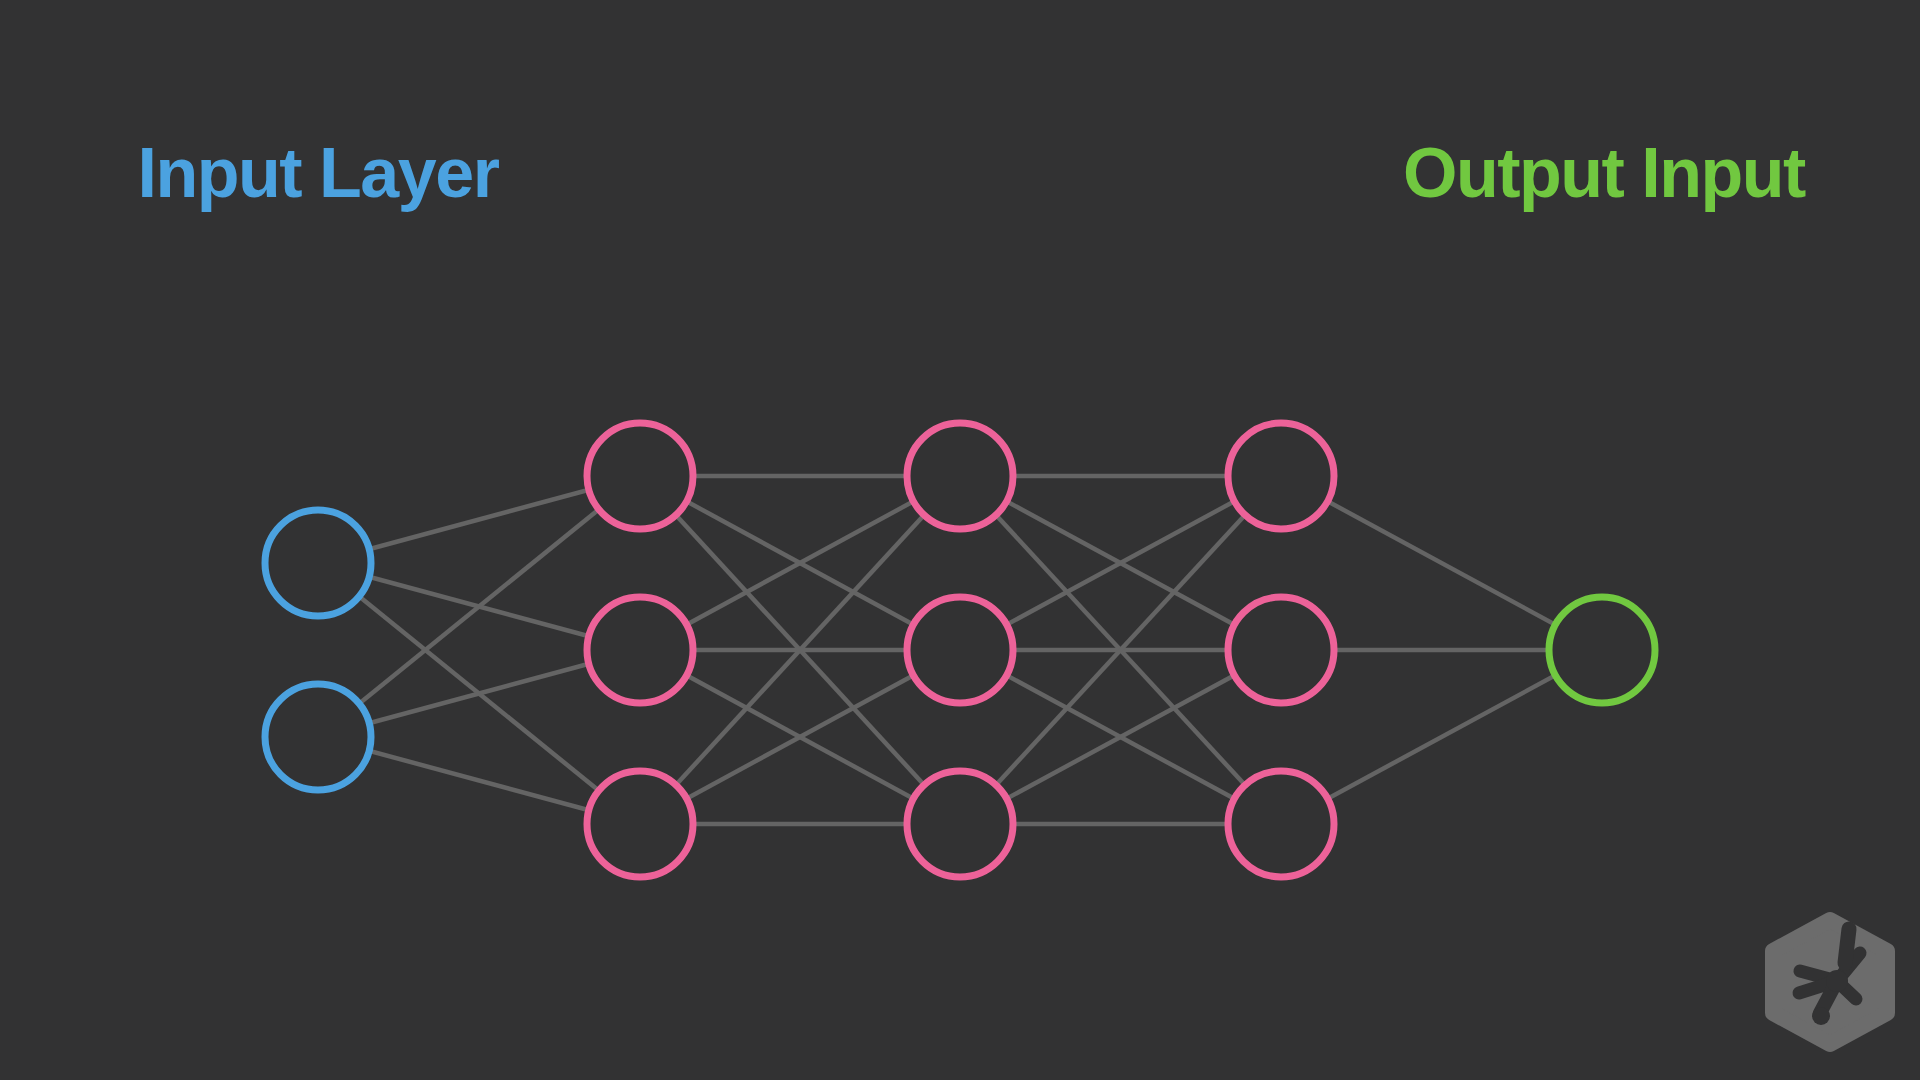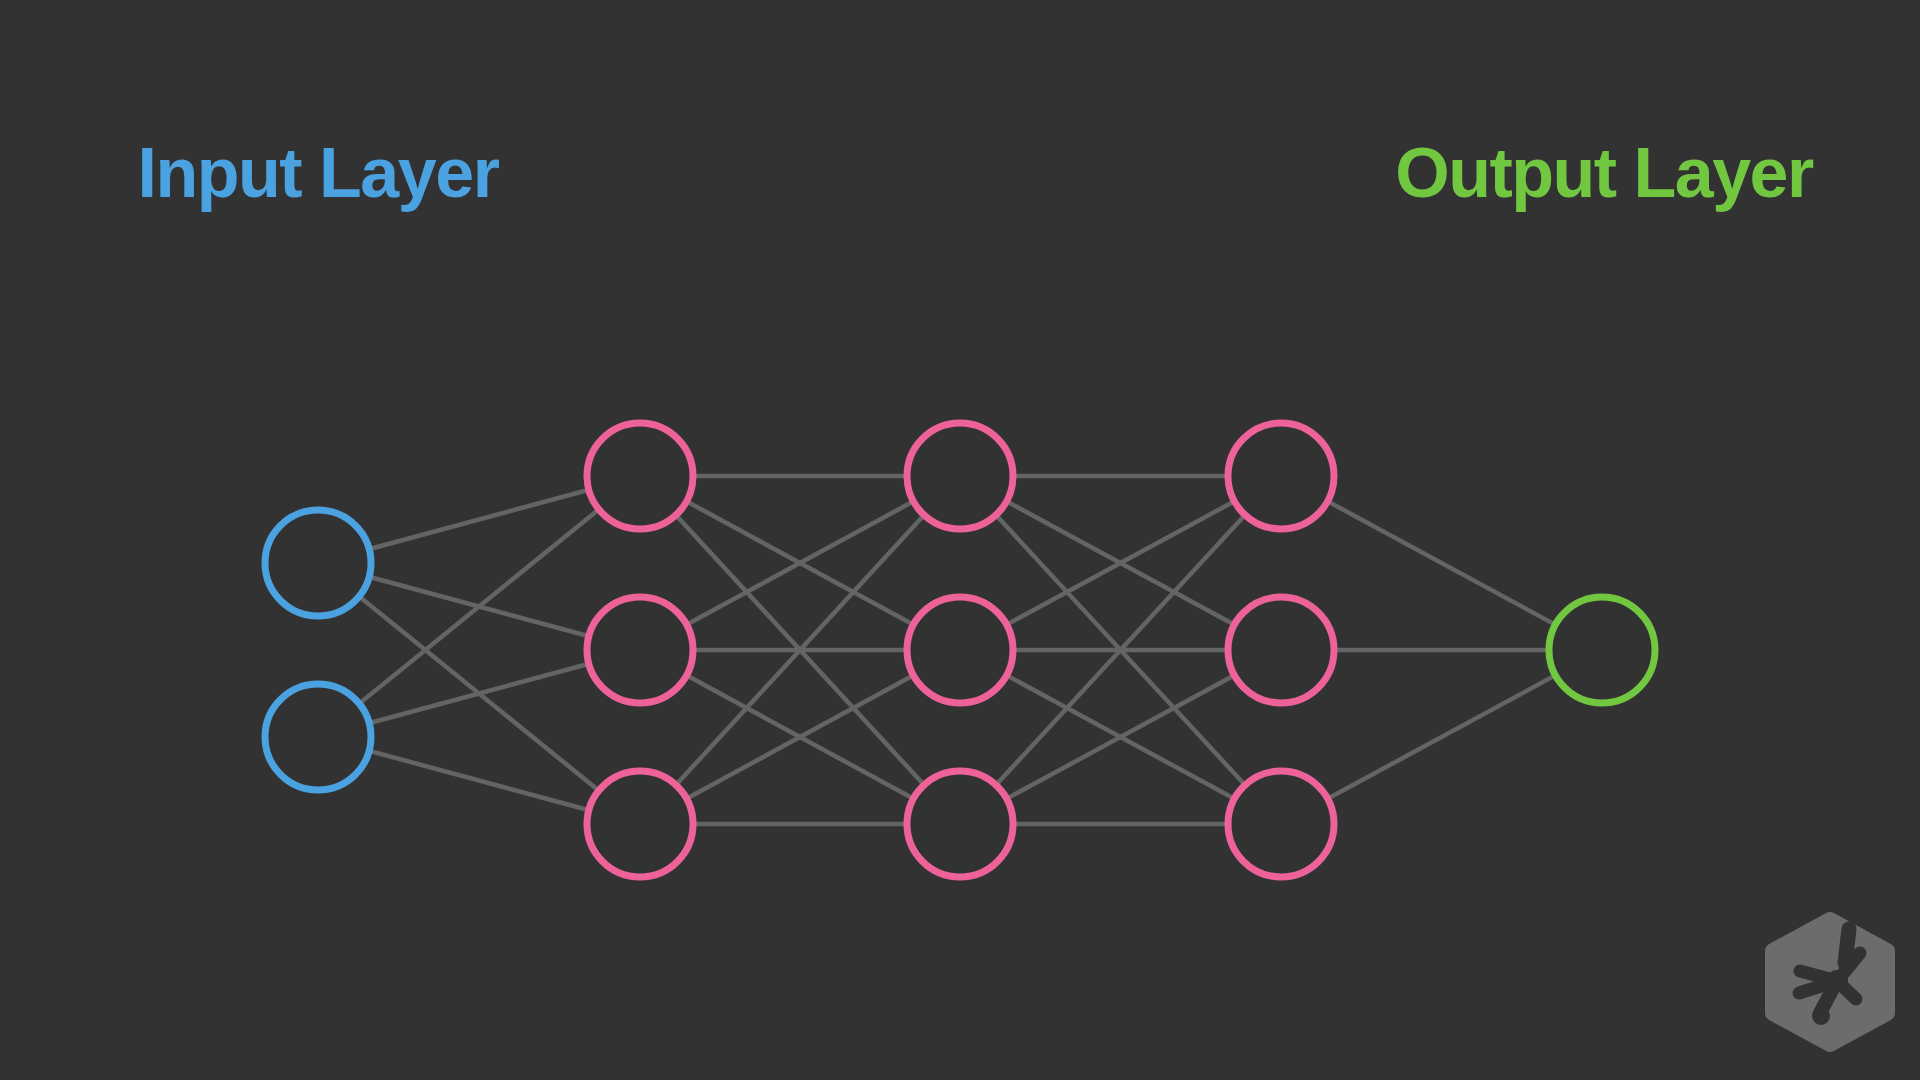--- a/index.html
+++ b/index.html
@@ -33,21 +33,21 @@
   #wm { pointer-events: none; }
 </style>
 </head>
 <body>
 
 <div class="canvas" id="canvas" style="width: 1920px; height: 1080px; background: rgb(50, 50, 51); padding-left: 40px;">
 
   <div class="layer-label" id="label-0" style="left: 318px; top: 138px; color: rgb(75, 162, 224);">Input Layer</div>
 
 
-  <div class="layer-label" id="label-2" style="left: 1604px; top: 138px; color: rgb(113, 200, 64);">Output Layer</div>
+  <div class="layer-label" id="label-2" style="left: 1604px; top: 138px; color: rgb(113, 200, 64);">Output Input</div>
 
   <svg id="net" width="1920" height="1080" viewBox="0 0 1920 1080">
       <line x1="318" y1="563" x2="640" y2="476" stroke="#646464" stroke-width="4.5"></line>
       <line x1="318" y1="563" x2="640" y2="650" stroke="#646464" stroke-width="4.5"></line>
       <line x1="318" y1="563" x2="640" y2="824" stroke="#646464" stroke-width="4.5"></line>
       <line x1="318" y1="737" x2="640" y2="476" stroke="#646464" stroke-width="4.5"></line>
       <line x1="318" y1="737" x2="640" y2="650" stroke="#646464" stroke-width="4.5"></line>
       <line x1="318" y1="737" x2="640" y2="824" stroke="#646464" stroke-width="4.5"></line>
       <line x1="640" y1="476" x2="960" y2="476" stroke="#646464" stroke-width="4.5"></line>
       <line x1="640" y1="476" x2="960" y2="650" stroke="#646464" stroke-width="4.5"></line>

